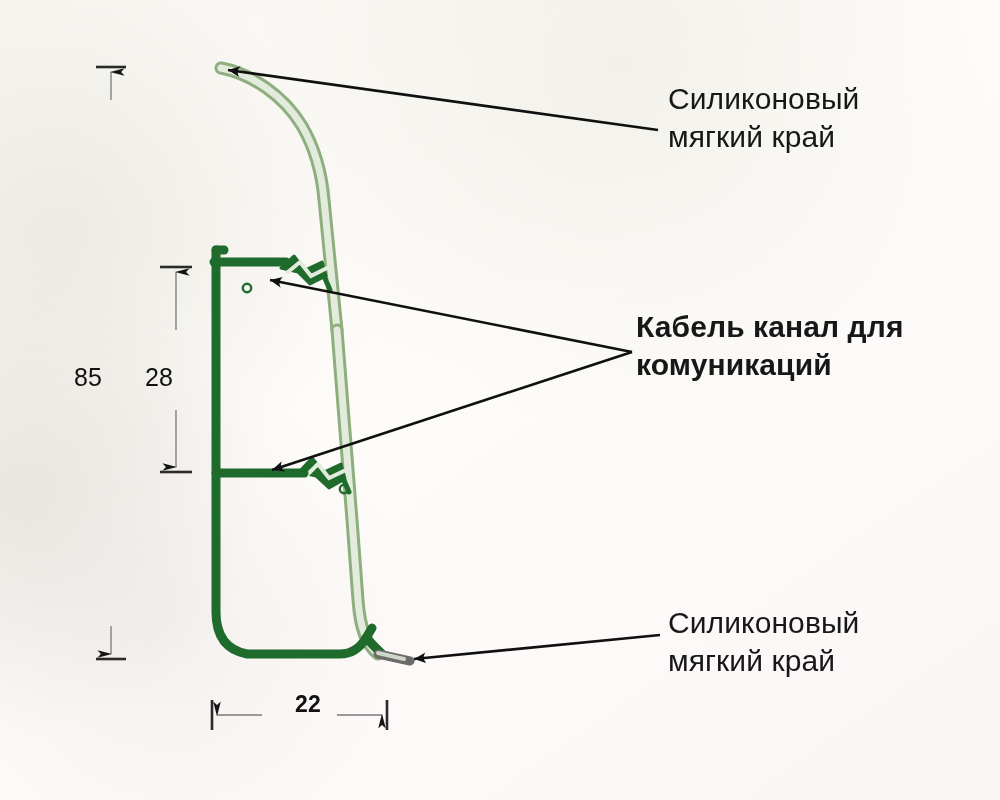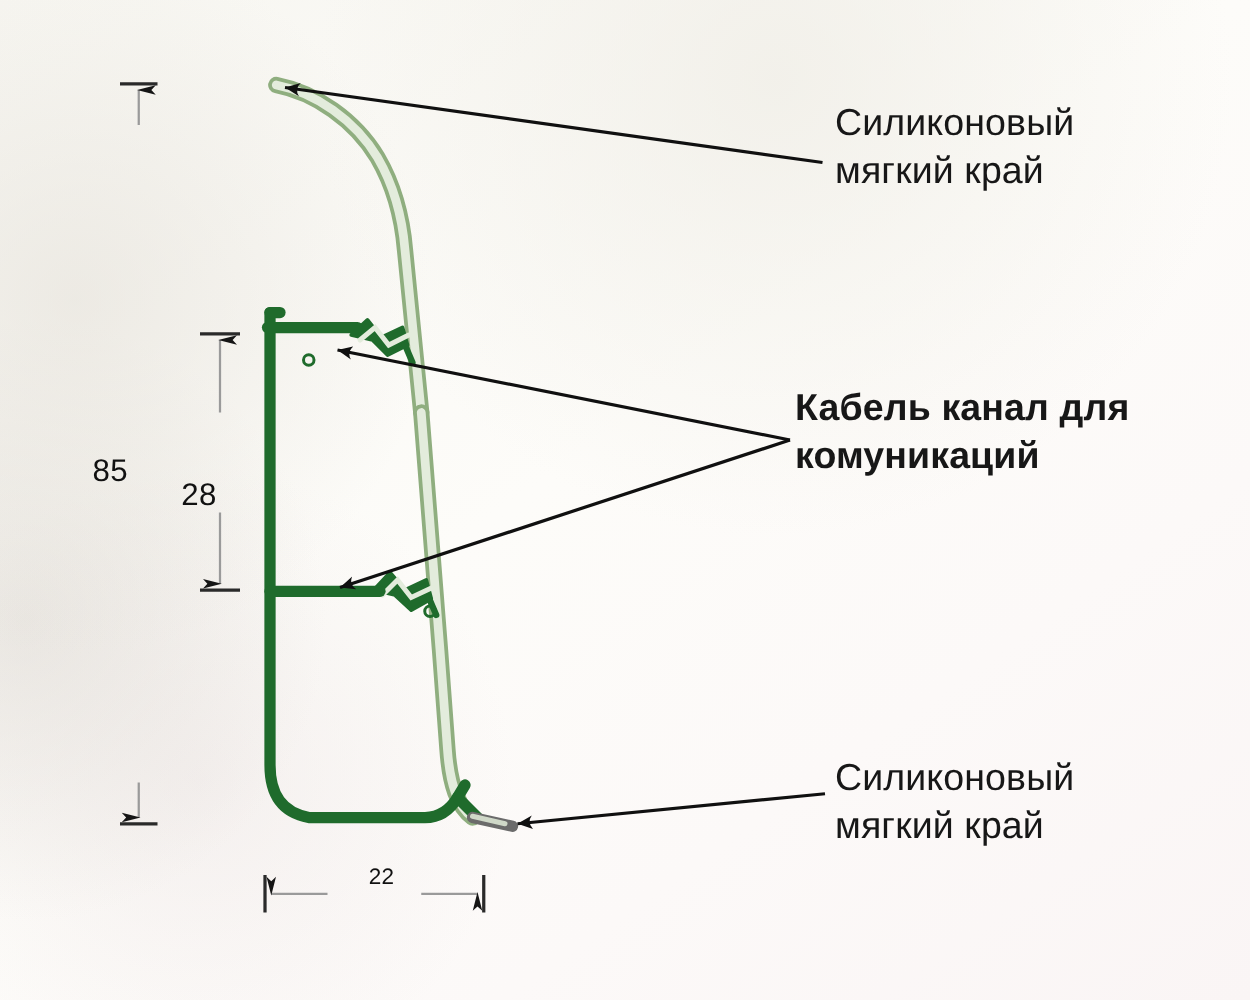--- a/index.html
+++ b/index.html
@@ -37,22 +37,22 @@
     position: absolute;
     color: #171717;
     font-size: 30px;
     line-height: 1.28;
     letter-spacing: .1px;
     white-space: pre-line;
   }
   .dim-text {
     position: absolute;
     color: #111111;
-    font-size: 18px;
-    font-weight: 400;
+    font-size: 23px;
+    font-weight: 700;
     letter-spacing: .2px;
   }
   .dim-text.small { font-weight: 400; font-size: 25px; }
 </style>
 </head>
 <body>
 
 <div id="canvas">
 
   <div class="bg-wash"></div>
@@ -167,17 +167,17 @@
 мягкий край</div>
 
   <div class="label" style="left:636px; top:308px;font-weight:bold;">Кабель канал для
 комуникаций</div>
 
   <div class="label" style="left:668px; top:604px;">Силиконовый
 мягкий край</div>
 
   <div class="dim-text small" style="left:74px; top:363px;">85</div>
 
-  <div class="dim-text small" style="left:145px; top:382px;">28</div>
+  <div class="dim-text small" style="left:145px; top:363px;">28</div>
 
   <div class="dim-text" style="left:295px; top:691px;">22</div>
 
 </div>
 
 </body></html>

